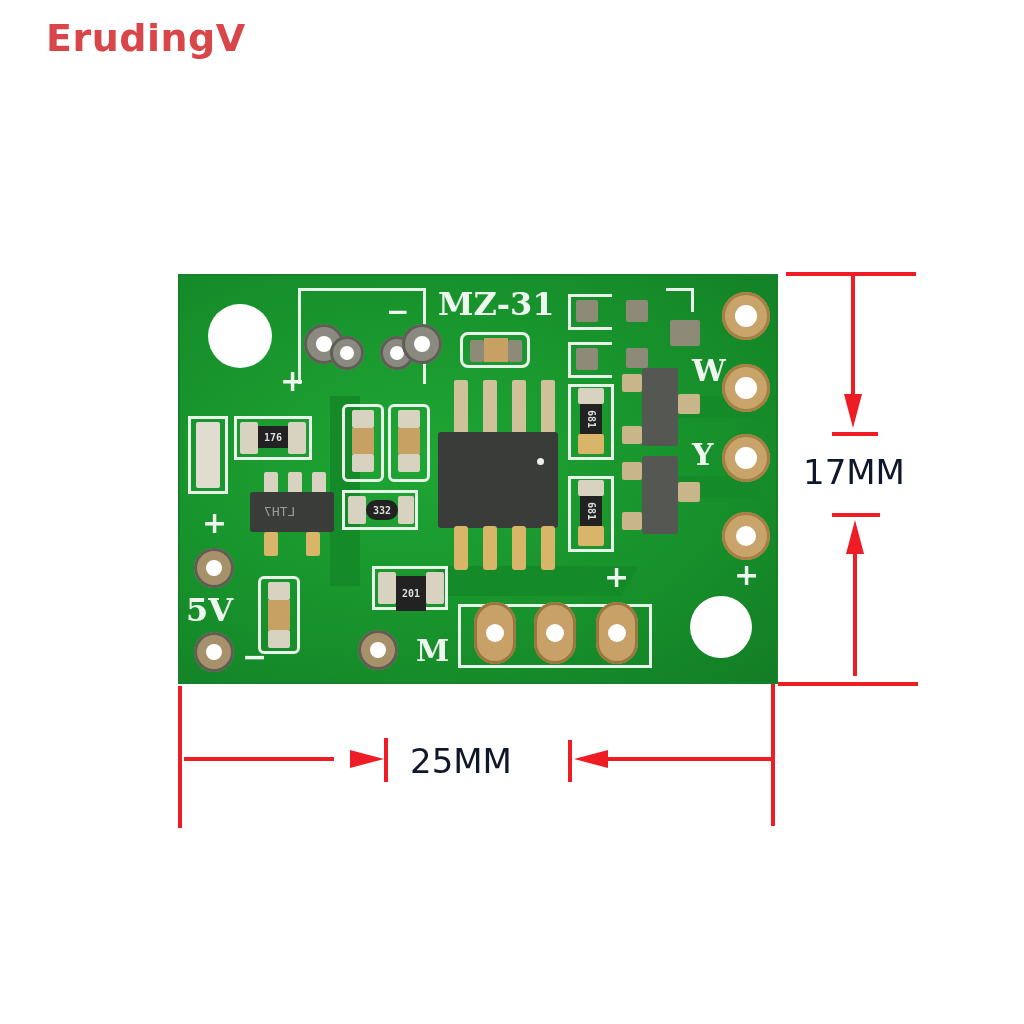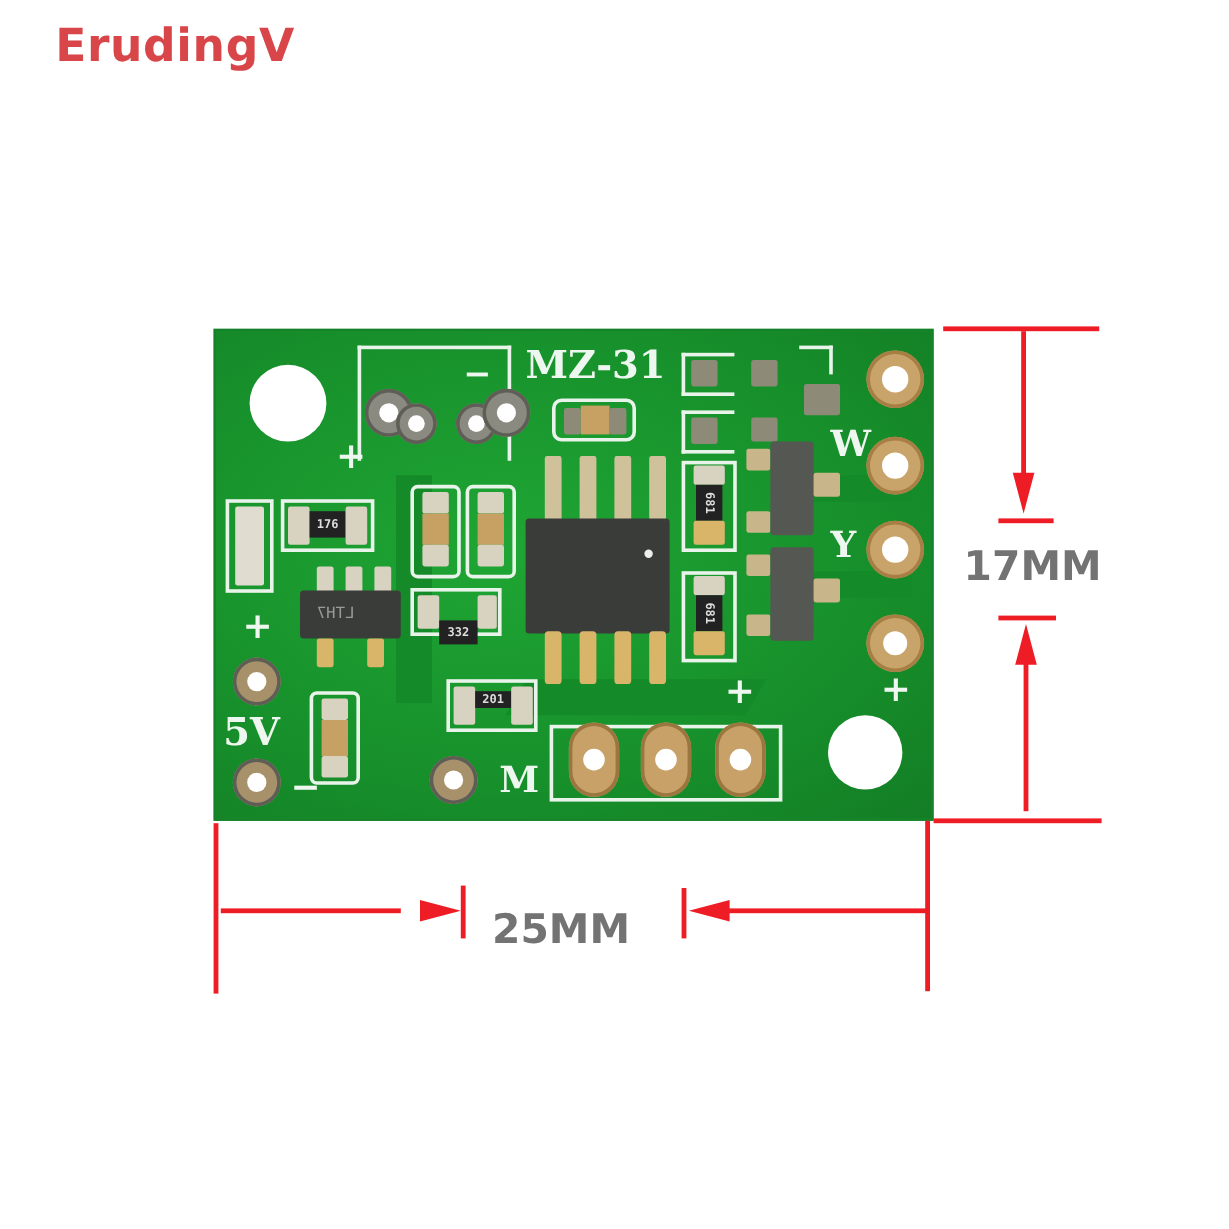--- a/index.html
+++ b/index.html
@@ -23,21 +23,21 @@
   .smd-pad{position:absolute;background:#c9b58a;border-radius:2px;}
   .smd-gray{position:absolute;background:#8e8a78;border-radius:2px;}
   .res{position:absolute;background:#222;color:#ddd;font-family:"DejaVu Sans Mono",monospace;font-size:10px;display:flex;align-items:center;justify-content:center;font-weight:bold;}
   .cap{position:absolute;background:#c7a064;}
   .chip{position:absolute;background:#3a3c3a;border-radius:3px;}
   .lead{position:absolute;background:#cfc29a;border-radius:2px;}
   .lead-gold{position:absolute;background:#d9b56a;border-radius:3px;}
   .sot-mark{position:absolute;color:#9a9a9a;font-family:"DejaVu Sans Mono",monospace;font-size:13px;}
   
   .red{background:#ee1c24;position:absolute;}
-  .dim-text{position:absolute;color:#737373;font-family:"DejaVu Sans",sans-serif;font-weight:bold;font-size:34px;text-align:right;}
+  .dim-text{position:absolute;color:#0f172a;font-family:"DejaVu Sans",sans-serif;font-weight:normal;font-size:34px;text-align:right;}
   .arrow-r{position:absolute;width:0;height:0;border-top:9px solid transparent;border-bottom:9px solid transparent;border-left:34px solid #ee1c24;}
   .arrow-l{position:absolute;width:0;height:0;border-top:9px solid transparent;border-bottom:9px solid transparent;border-right:34px solid #ee1c24;}
   .arrow-d{position:absolute;width:0;height:0;border-left:9px solid transparent;border-right:9px solid transparent;border-top:34px solid #ee1c24;}
   .arrow-u{position:absolute;width:0;height:0;border-left:9px solid transparent;border-right:9px solid transparent;border-bottom:34px solid #ee1c24;}
 </style>
 </head>
 <body>
 
 <div class="abs brand">ErudingV</div>
 
@@ -134,21 +134,21 @@
   <div class="smd-gray" style="left:172px;top:134px;width:22px;height:18px;background:#d8d2c0;"></div>
   <div class="cap" style="left:172px;top:152px;width:22px;height:26px;"></div>
   <div class="smd-gray" style="left:172px;top:178px;width:22px;height:18px;background:#d8d2c0;"></div>
   <div class="silk" style="left:208px;top:128px;width:42px;height:78px;border-radius:6px;"></div>
   <div class="smd-gray" style="left:218px;top:134px;width:22px;height:18px;background:#d8d2c0;"></div>
   <div class="cap" style="left:218px;top:152px;width:22px;height:26px;"></div>
   <div class="smd-gray" style="left:218px;top:178px;width:22px;height:18px;background:#d8d2c0;"></div>
 
   <div class="silk" style="left:162px;top:214px;width:76px;height:40px;"></div>
   <div class="smd-pad" style="left:168px;top:220px;width:18px;height:28px;background:#d8d2c0;"></div>
-  <div class="res" style="left:186px;top:241px;width:32px;height:20px;">332</div>
+  <div class="res" style="left:186px;top:224px;width:32px;height:20px;border-radius:10px;">332</div>
   <div class="smd-pad" style="left:218px;top:220px;width:16px;height:28px;background:#d8d2c0;"></div>
 
   <div class="silk" style="left:8px;top:140px;width:40px;height:78px;"></div>
   <div class="smd-pad" style="left:16px;top:146px;width:24px;height:66px;background:#e0ddd0;"></div>
   <div class="silk" style="left:54px;top:140px;width:78px;height:44px;"></div>
   <div class="smd-pad" style="left:60px;top:146px;width:18px;height:32px;background:#d8d2c0;"></div>
   <div class="res" style="left:78px;top:150px;width:30px;height:22px;">176</div>
   <div class="smd-pad" style="left:108px;top:146px;width:18px;height:32px;background:#d8d2c0;"></div>
 
   <div class="smd-pad" style="left:84px;top:196px;width:14px;height:22px;background:#d8d2c0;"></div>
@@ -170,21 +170,21 @@
     </div>
   <div class="silk-text" style="left:62px;top:366px;font-size:30px;">−</div>
 
   <div class="silk" style="left:78px;top:300px;width:42px;height:78px;border-radius:6px;"></div>
   <div class="smd-gray" style="left:88px;top:306px;width:22px;height:18px;background:#d8d2c0;"></div>
   <div class="cap" style="left:88px;top:324px;width:22px;height:30px;"></div>
   <div class="smd-gray" style="left:88px;top:354px;width:22px;height:18px;background:#d8d2c0;"></div>
 
   <div class="silk" style="left:192px;top:290px;width:76px;height:44px;"></div>
   <div class="smd-pad" style="left:198px;top:296px;width:18px;height:32px;background:#d8d2c0;"></div>
-  <div class="res" style="left:216px;top:300px;width:30px;height:14px;">201</div>
+  <div class="res" style="left:216px;top:300px;width:30px;height:35px;">201</div>
   <div class="smd-pad" style="left:246px;top:296px;width:18px;height:32px;background:#d8d2c0;"></div>
 
   <div class="pad-gray" style="left:178px;top:354px;width:40px;height:40px;background:#a7916a;">
       <div class="drill" style="width:16px;height:16px;"></div>
     </div>
   <div class="silk-text" style="left:236px;top:360px;font-size:30px;">M</div>
 
   <div class="silk" style="left:278px;top:328px;width:194px;height:64px;"></div>
   <div class="pad-oval" style="left:294px;top:326px;width:42px;height:62px;">
       <div class="drill" style="width:18px;height:18px;"></div>
@@ -206,16 +206,16 @@
 <div class="red" style="left:832px;top:513px;width:48px;height:4px;"></div>
 <div class="arrow-u" style="left:846px;top:520px;"></div>
 <div class="red" style="left:853px;top:552px;width:4px;height:124px;"></div>
 <div class="red" style="left:778px;top:682px;width:140px;height:4px;"></div>
 
 <div class="red" style="left:178px;top:686px;width:4px;height:142px;"></div>
 <div class="red" style="left:771px;top:684px;width:4px;height:142px;"></div>
 <div class="red" style="left:184px;top:757px;width:150px;height:4px;"></div>
 <div class="arrow-r" style="left:350px;top:750px;"></div>
 <div class="red" style="left:384px;top:738px;width:4px;height:44px;"></div>
-<div class="dim-text" style="left:410px;top:741px;margin-top:14px;">25MM</div>
+<div class="dim-text" style="left:410px;top:741px;">25MM</div>
 <div class="red" style="left:568px;top:740px;width:4px;height:42px;"></div>
 <div class="arrow-l" style="left:574px;top:750px;"></div>
 <div class="red" style="left:606px;top:757px;width:166px;height:4px;"></div>
 
 </body></html>

